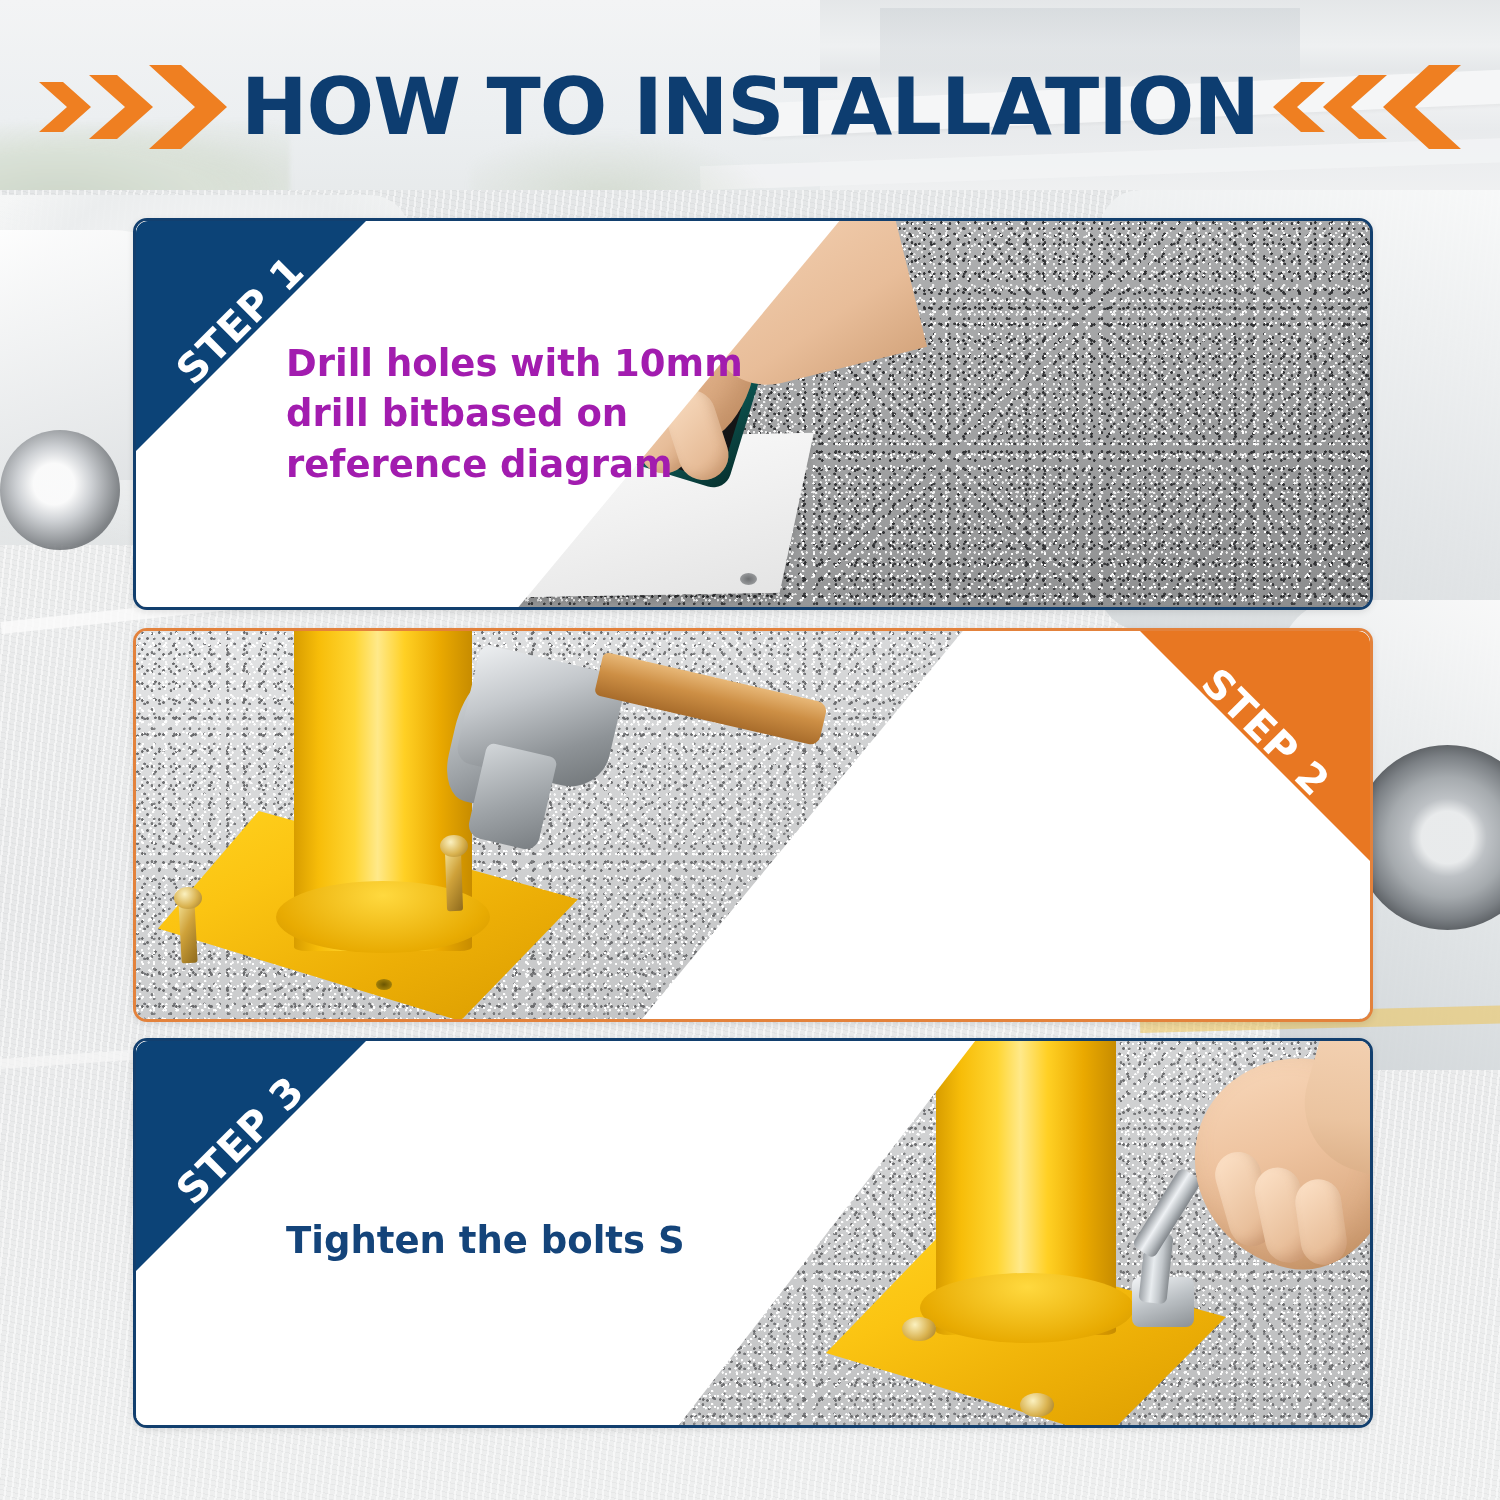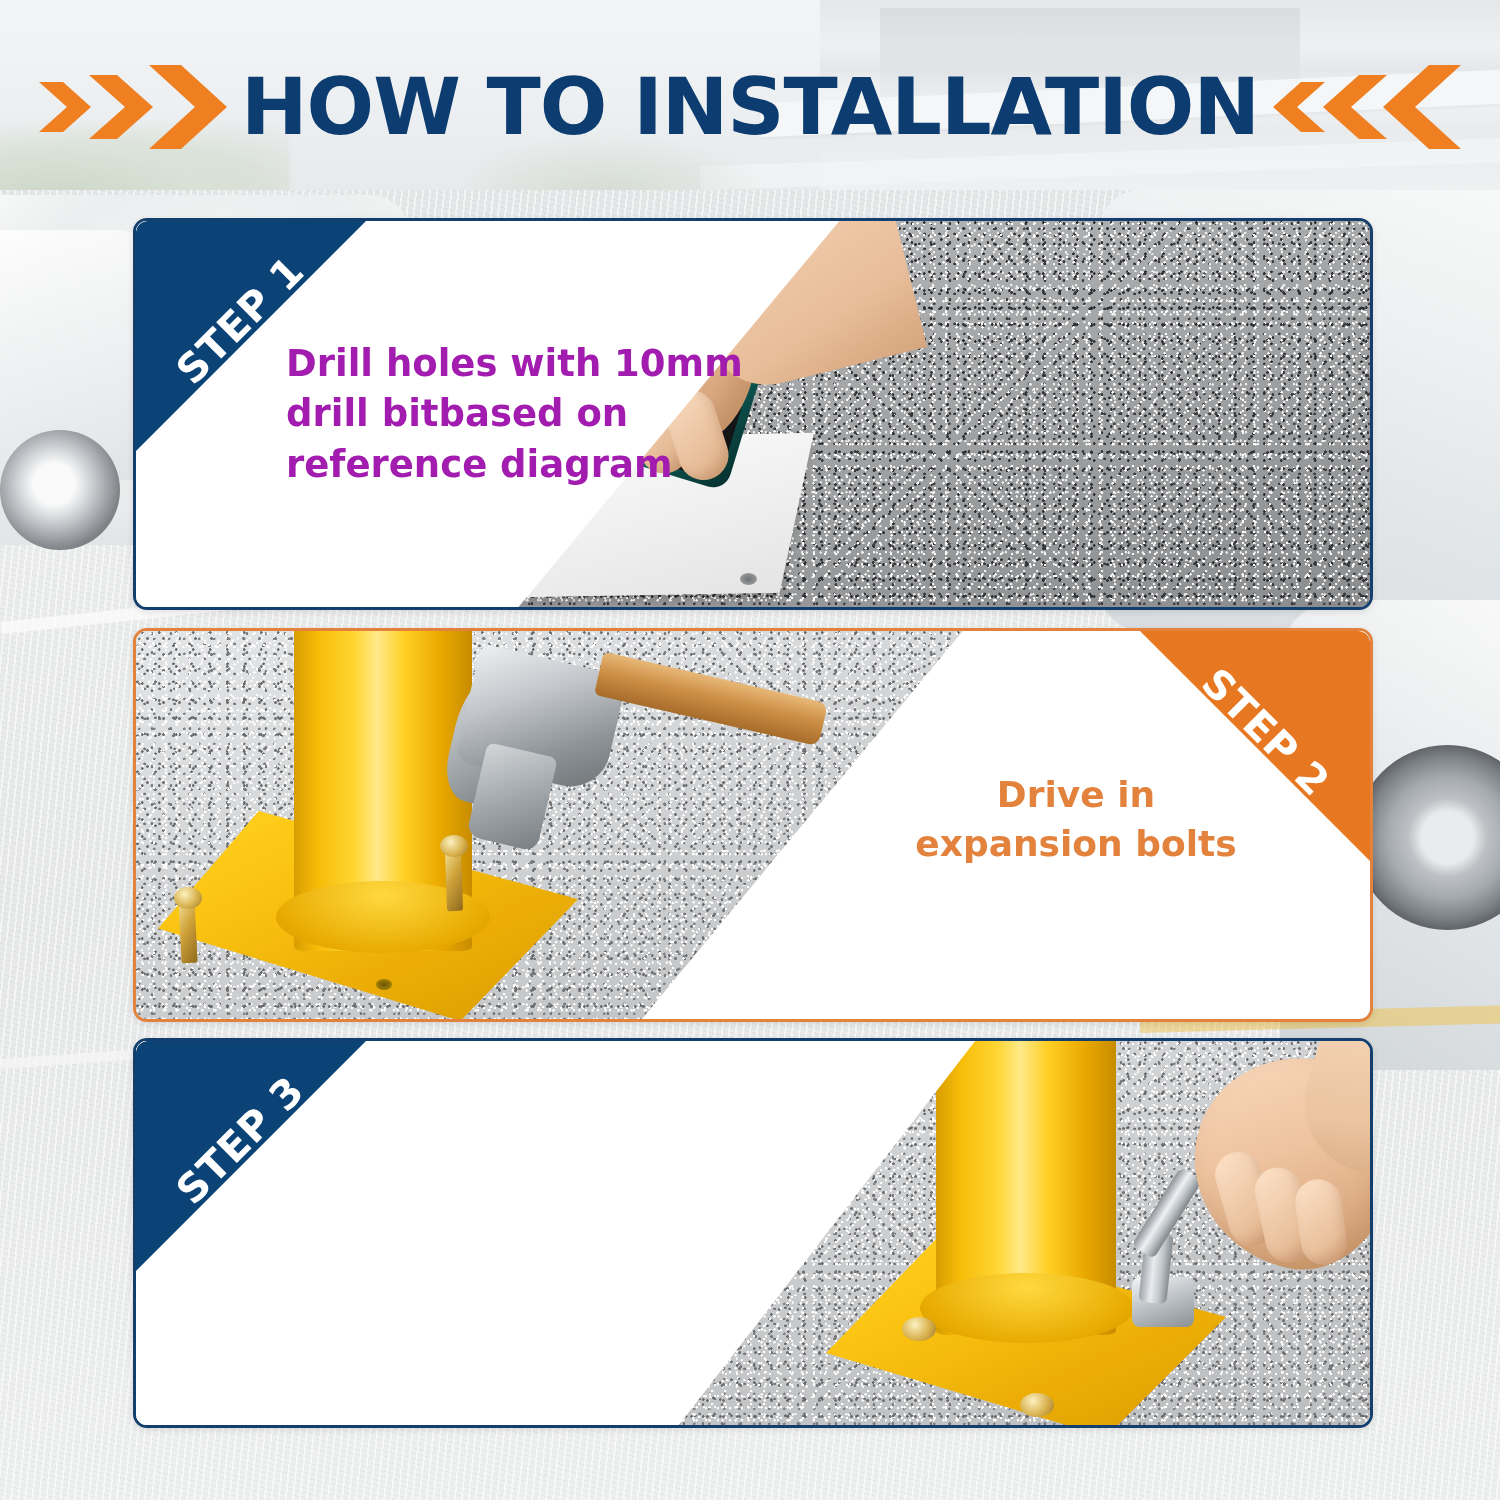--- a/index.html
+++ b/index.html
@@ -506,22 +506,20 @@
       <div class="b-hole" style="left:240px;top:348px;"></div>
 
       <div class="h-claw"></div>
       <div class="h-head"></div>
       <div class="h-face"></div>
       <div class="h-handle"></div>
     </div>
 
     <div class="wedge" style="clip-path:polygon(100% 0,100% 100%,41% 100%,67% 0);"></div>
 
-    <div class="step-text" id="t2">Drive in
-expansion bolts</div>
 
     <div class="corner corner-tr" id="c2">
       <div class="tri"></div>
       <div class="corner-label">STEP 2</div>
     </div>
   </div>
 </div>
 
 <div class="card navy" id="card3">
   <div class="card-inner">
@@ -544,19 +542,20 @@
 
       <div class="k-hand" style="left:1058px;top:16px;"></div>
       <div class="k-arm" style="left:1178px;top:-74px;"></div>
       <div class="k-finger" style="left:1086px;top:110px;transform:rotate(-16deg);"></div>
       <div class="k-finger" style="left:1124px;top:126px;transform:rotate(-12deg);"></div>
       <div class="k-finger" style="left:1162px;top:138px;transform:rotate(-8deg);height:86px;"></div>
     </div>
 
     <div class="wedge" style="clip-path:polygon(0 0,68% 0,44% 100%,0 100%);"></div>
 
+    <div class="step-text" id="t3">Tighten the bolts S</div>
 
     <div class="corner corner-tl" id="c3">
       <div class="tri"></div>
       <div class="corner-label">STEP 3</div>
     </div>
   </div>
 </div>
 
 </body></html>

